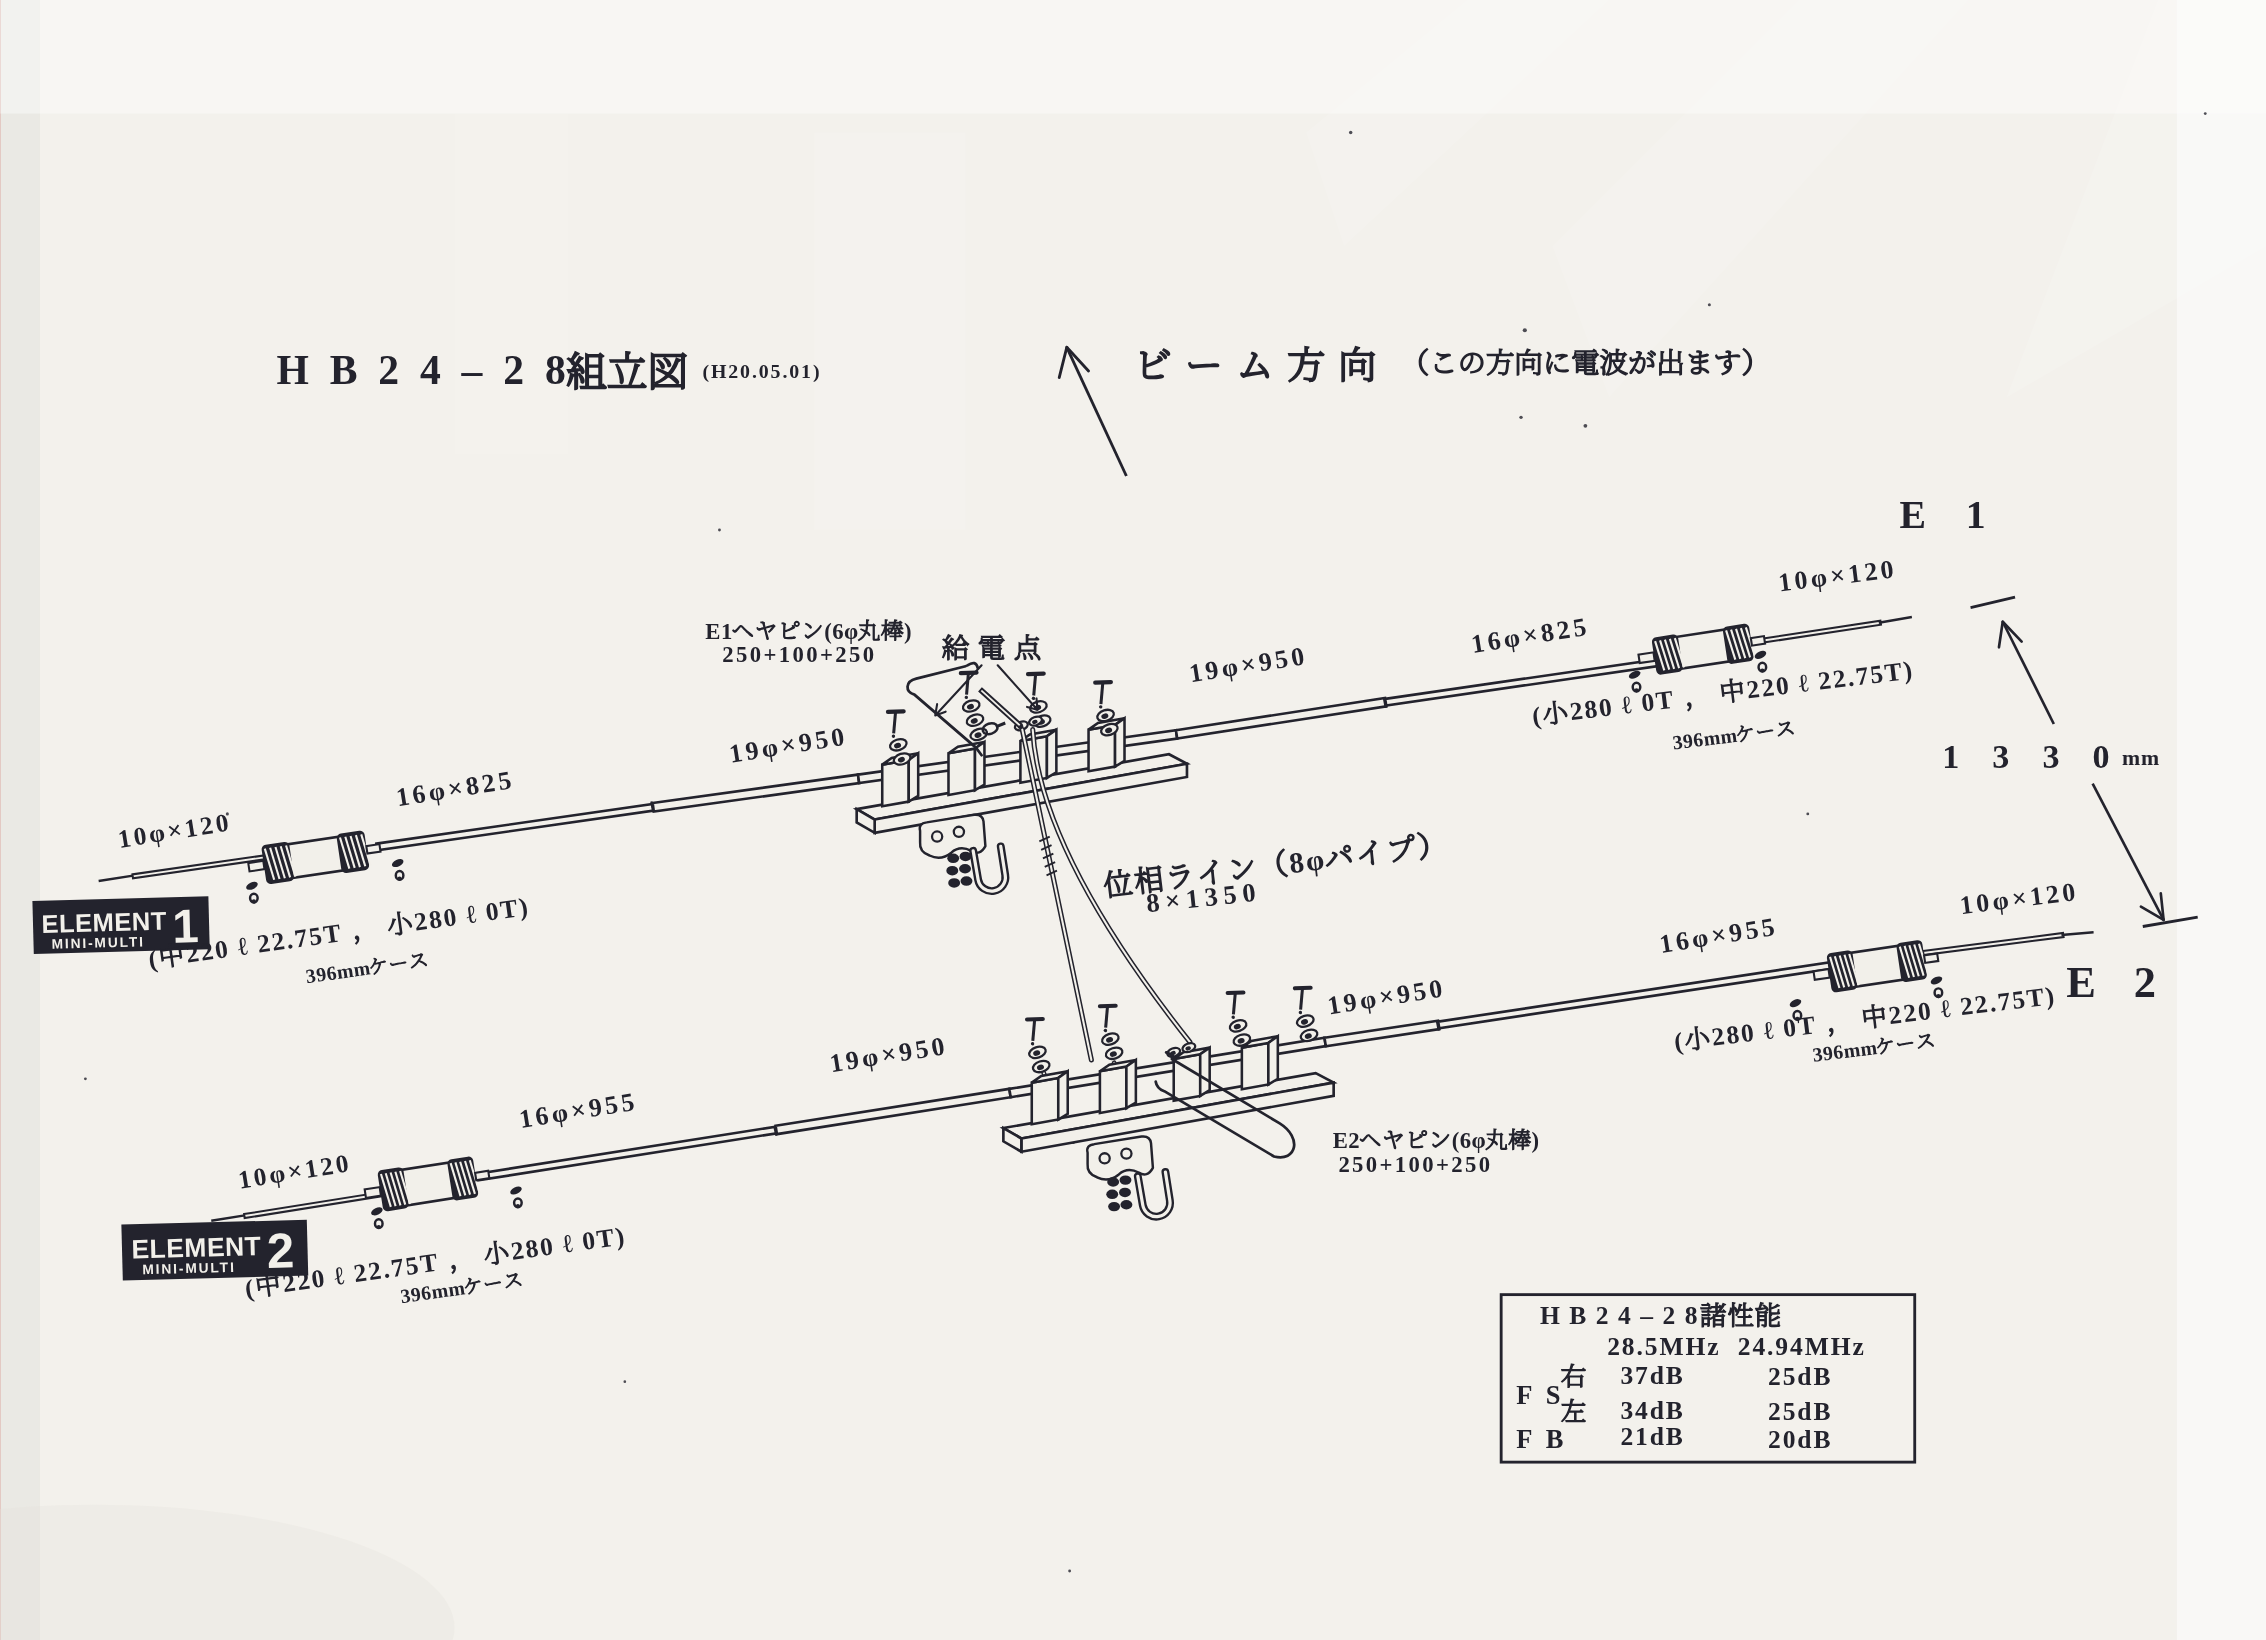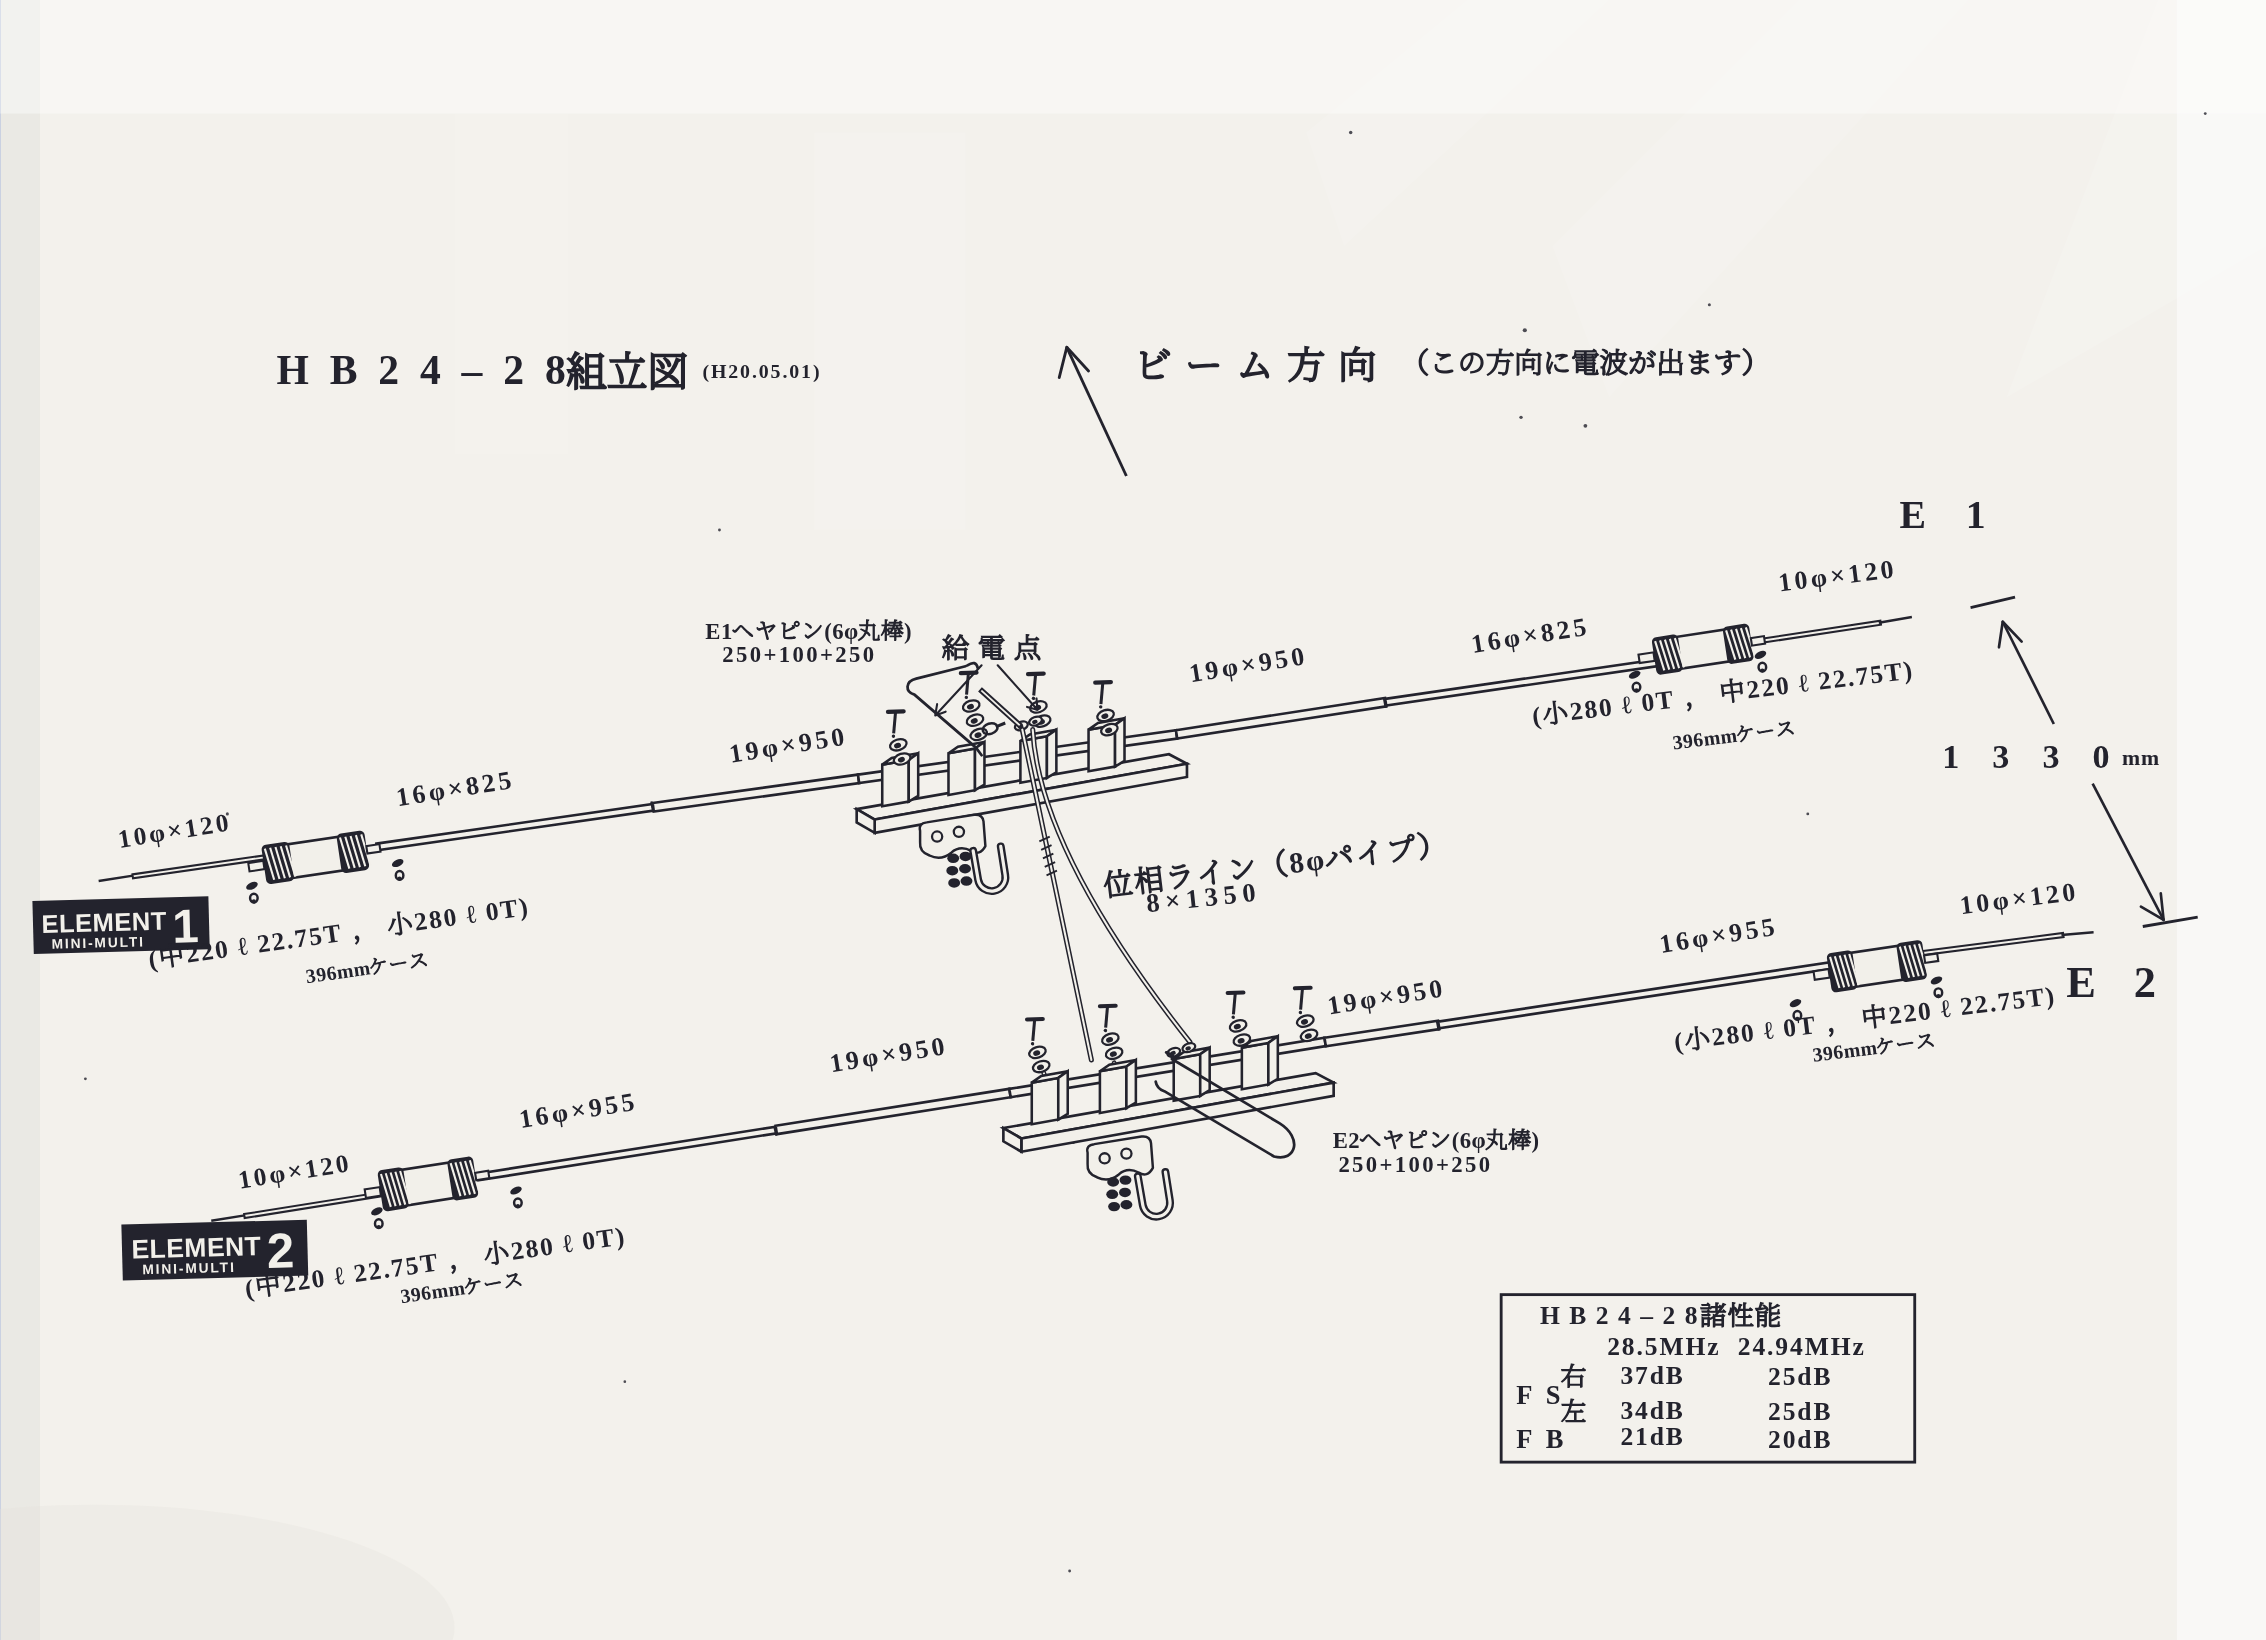--- a/index.html
+++ b/index.html
@@ -1,15 +1,15 @@
 <!DOCTYPE html>
 <html style="font-size:15px"><head><meta charset="utf-8">
 <style>
   html,body{margin:0;padding:0;background:#e8e6e0;}
-  #page{position:relative;width:2267px;height:1641px;overflow:hidden;background:#1d4ed8;font-family:"Liberation Serif",serif;}
+  #page{position:relative;width:2267px;height:1641px;overflow:hidden;background:#b91c1c;font-family:"Liberation Serif",serif;}
   svg{position:absolute;left:0;top:0;}
   text{white-space:pre;}
 </style></head><body>
 <div id="page">
 <svg width="2267" height="1641" viewBox="0 0 2395 1734">
 <defs>
 <pattern id="hatch" width="7" height="7" patternUnits="userSpaceOnUse" patternTransform="rotate(48)">
           <rect width="7" height="7" fill="#f2f0ea"></rect>
           <line x1="0" y1="0" x2="0" y2="7" stroke="#23232d" stroke-width="2.6"></line>
         </pattern>

